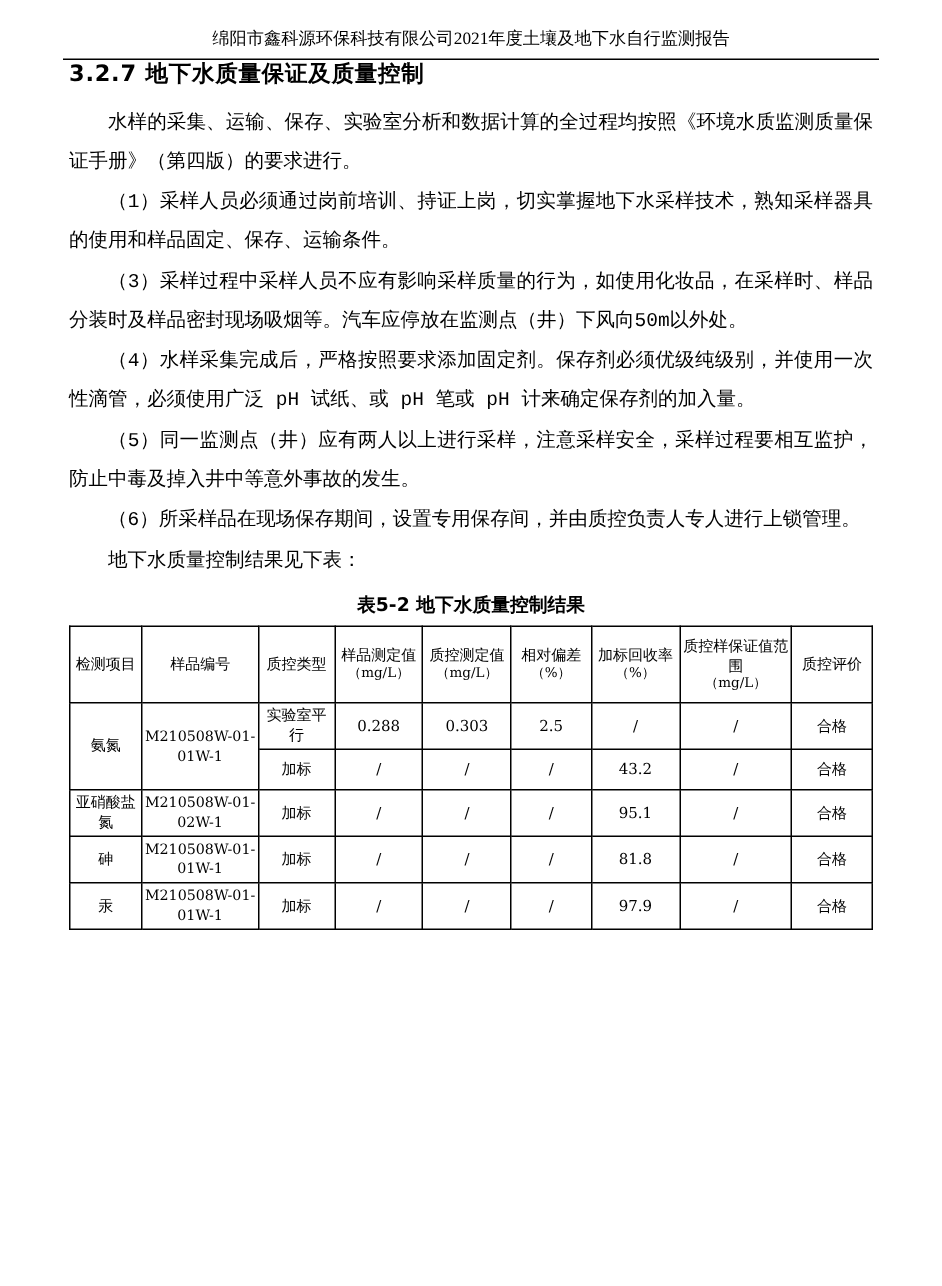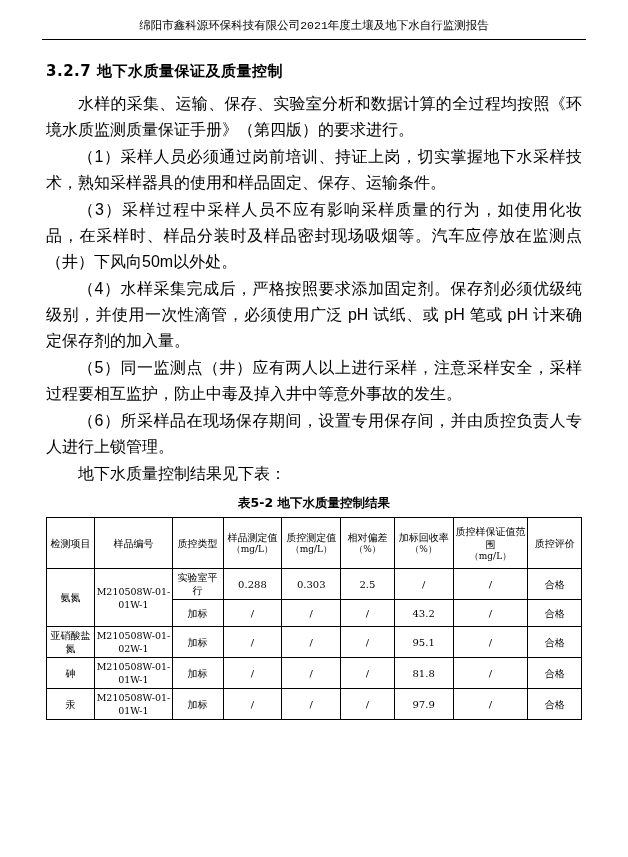--- a/index.html
+++ b/index.html
@@ -19,42 +19,41 @@
     height: 857px;
     box-sizing: border-box;
     padding: 18px 46px 0 46px;
     position: relative;
   }
   .header {
     text-align: center;
     font-size: 11.5px;
     letter-spacing: 0px;
     padding-bottom: 6px;
-    font-family: Liberation Mono, monospace;
+    font-family: Liberation Serif, serif;
   }
   .header-rule {
     border-bottom: 1px solid #000;
     margin: 0 -4px 0 -4px;
   }
   .section-title {
     font-size: 15px;
     font-weight: bold;
-    margin-top: 22px;
     margin-bottom: 10px;
     letter-spacing: 0.5px;
     font-family: "DejaVu Sans", "Liberation Sans", sans-serif;
   }
   p.body {
-    font-size: 16px;
+    font-size: 13px;
     line-height: 26px;
     margin: 0 0 1px 0;
     text-align: justify;
     text-justify: inter-ideograph;
     text-indent: 2em;
-    font-family: Liberation Sans, sans-serif;
+    font-family: Liberation Mono, monospace;
   }
   p.noindent {
     text-indent: 2em;
   }
   .table-caption {
     text-align: center;
     font-size: 12.5px;
     font-weight: bold;
     margin: 8px 0 5px 0;
     font-family: "DejaVu Sans", "Liberation Sans", sans-serif;

